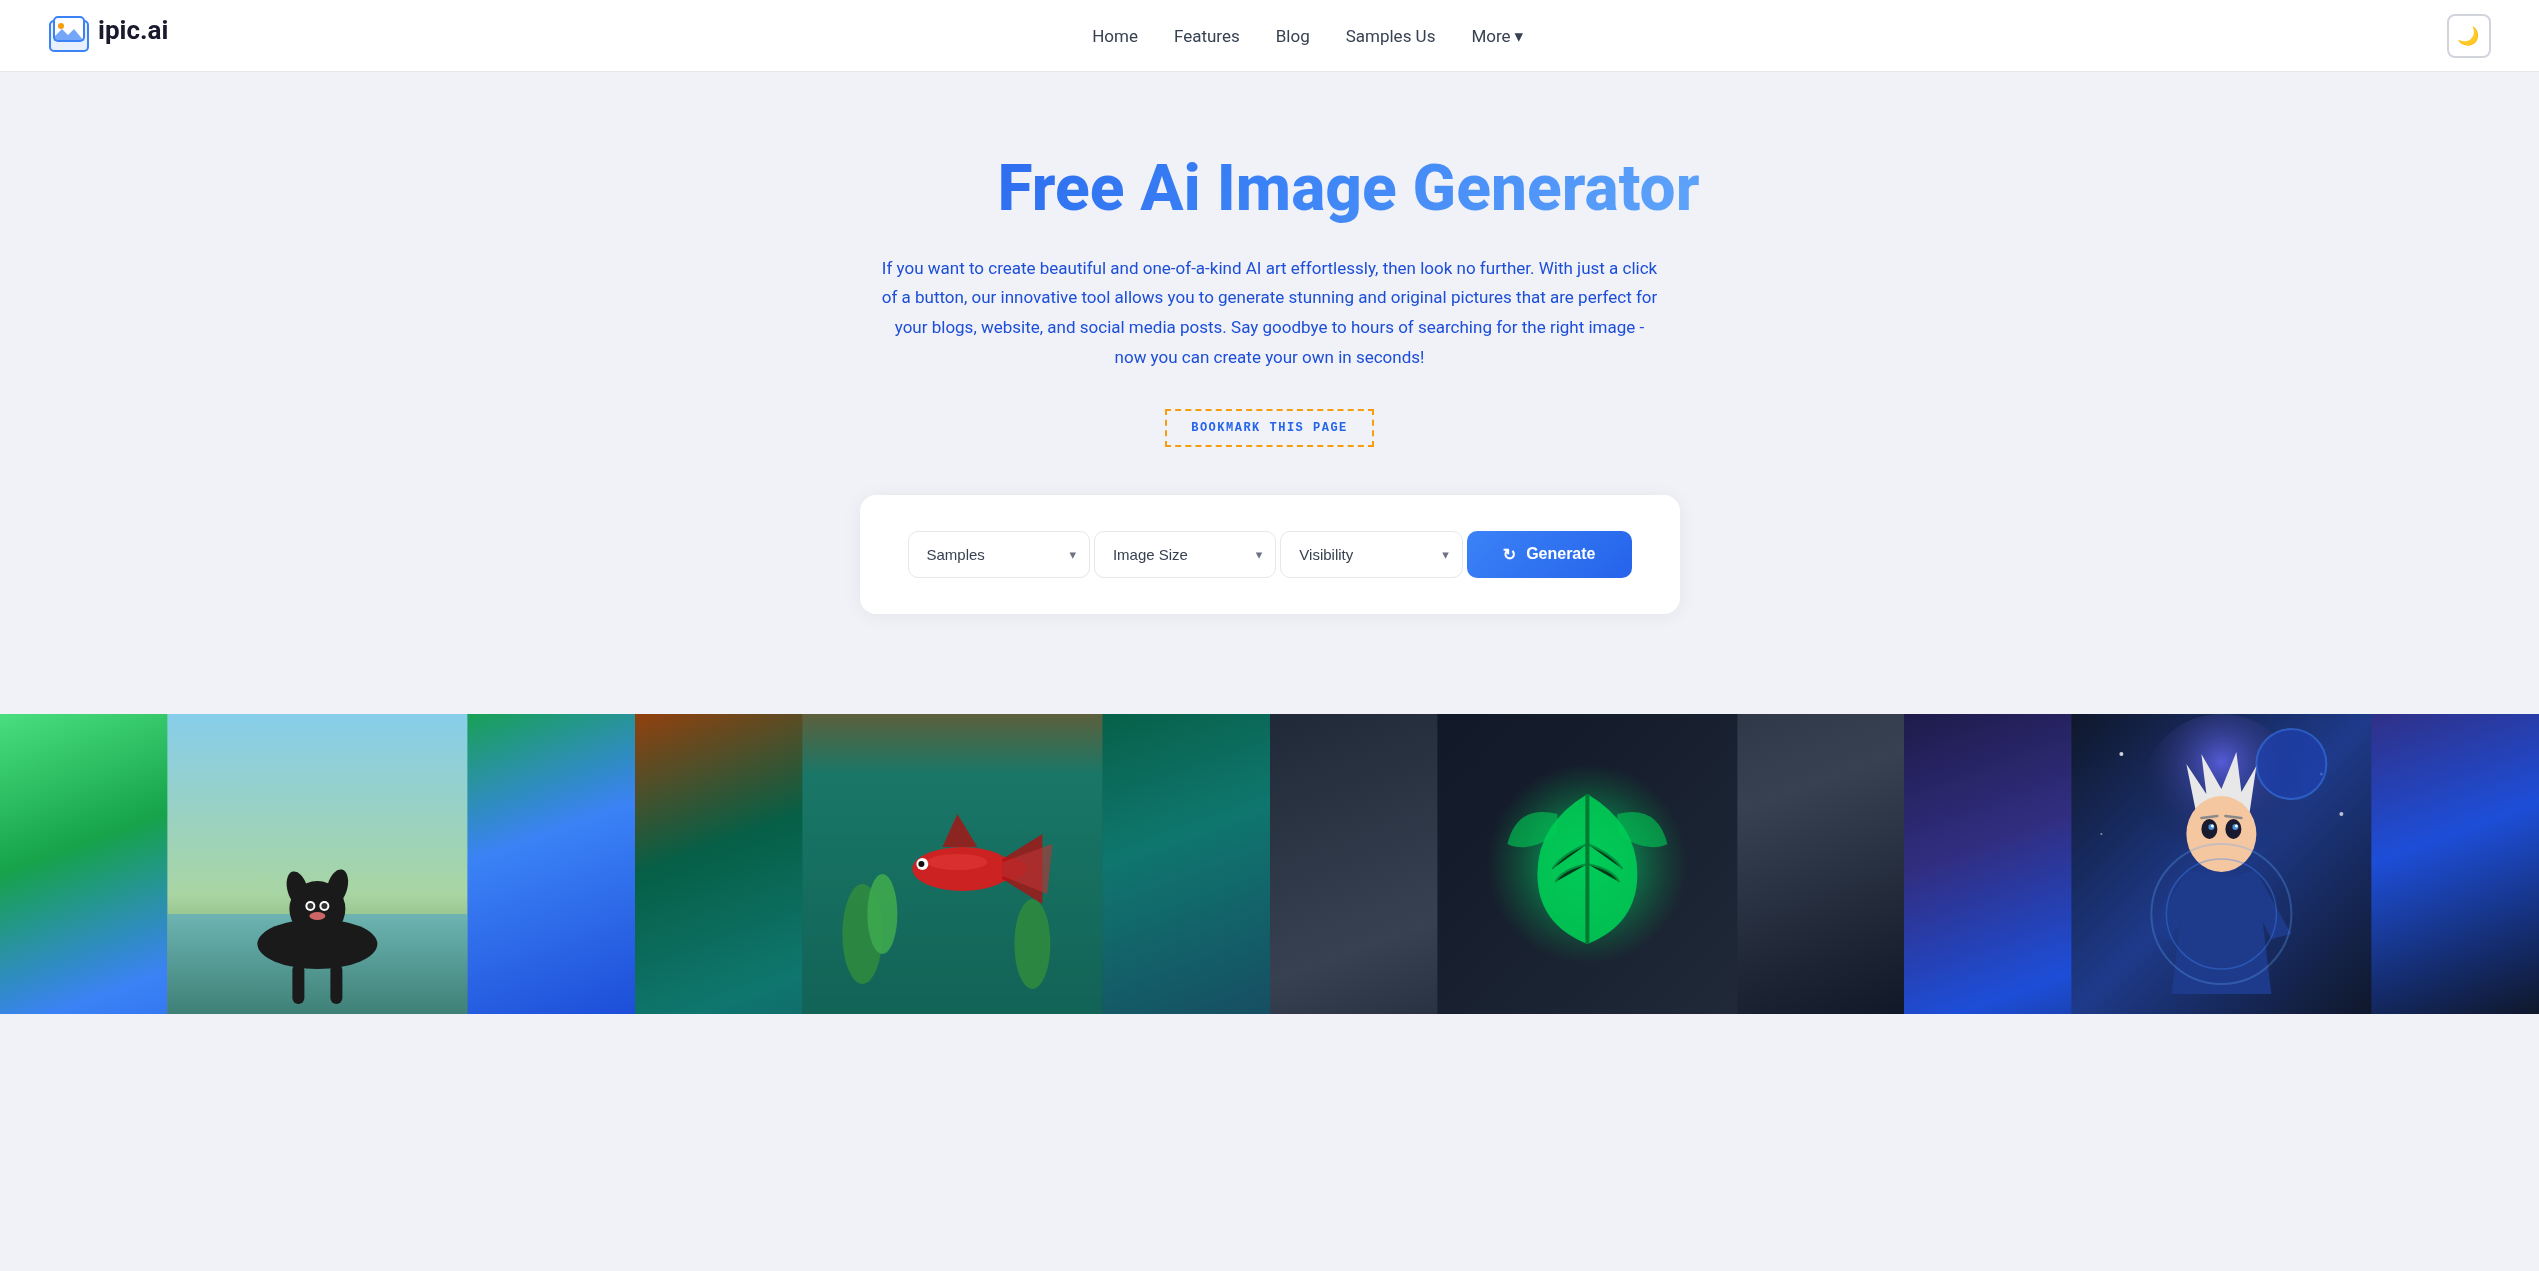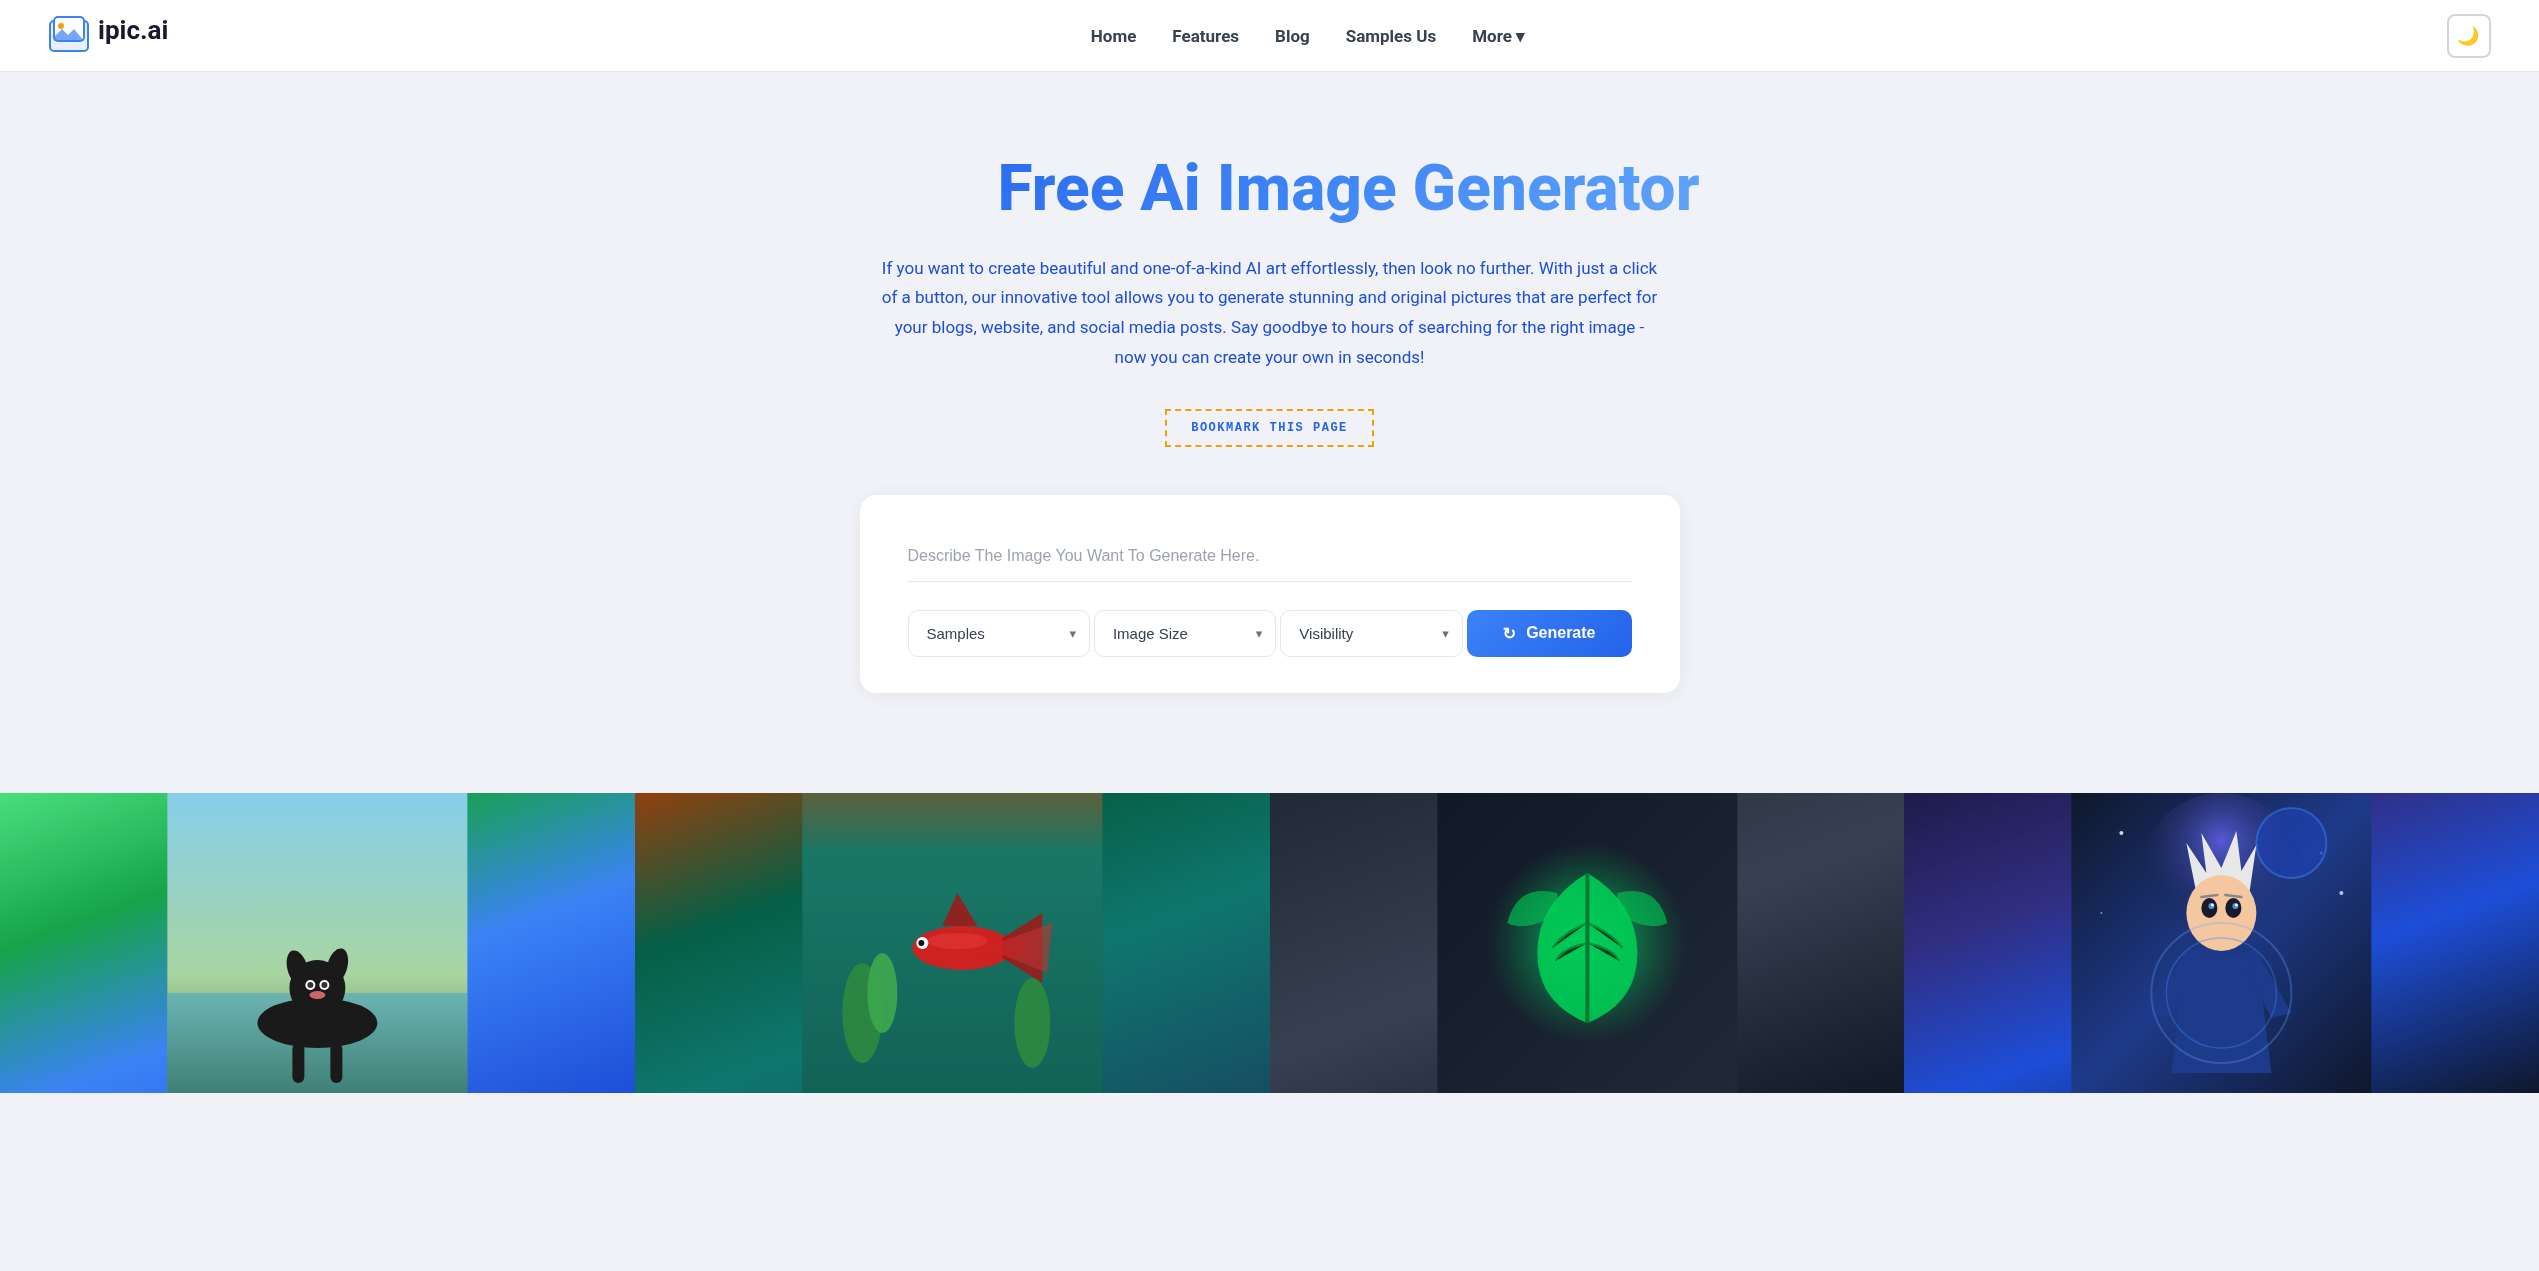--- a/index.html
+++ b/index.html
@@ -50,21 +50,21 @@
       display: flex;
       align-items: center;
       gap: 36px;
     }
 
     .nav-link {
       font-size: 17px;
       color: #374151;
       cursor: pointer;
       text-decoration: none;
-      font-weight: 700;
+      font-weight: 400;
     }
 
     .more-link {
       display: flex;
       align-items: flex-start;
       gap: 4px;
     }
 
     .nav-right {
       display: flex;
@@ -294,21 +294,20 @@
 </nav>
 
 <div class="hero-section">
   <div class="hero">
     <h1 class="hero-title">Free Ai Image Generator</h1>
     <p class="hero-subtitle">If you want to create beautiful and one-of-a-kind AI art effortlessly, then look no further. With just a click of a button, our innovative tool allows you to generate stunning and original pictures that are perfect for your blogs, website, and social media posts. Say goodbye to hours of searching for the right image - now you can create your own in seconds!</p>
     <button class="bookmark-btn">BOOKMARK THIS PAGE</button>
 
     
     <div class="generator-card">
-      <input type="text" class="prompt-input" placeholder="Describe The Image You Want To Generate Here." style="">
 
       <div class="controls-row">
         <div class="select-wrapper">
           <select class="select-control">
             <option>Samples</option>
             <option>1</option>
             <option>2</option>
             <option>3</option>
             <option>4</option>
           </select>

